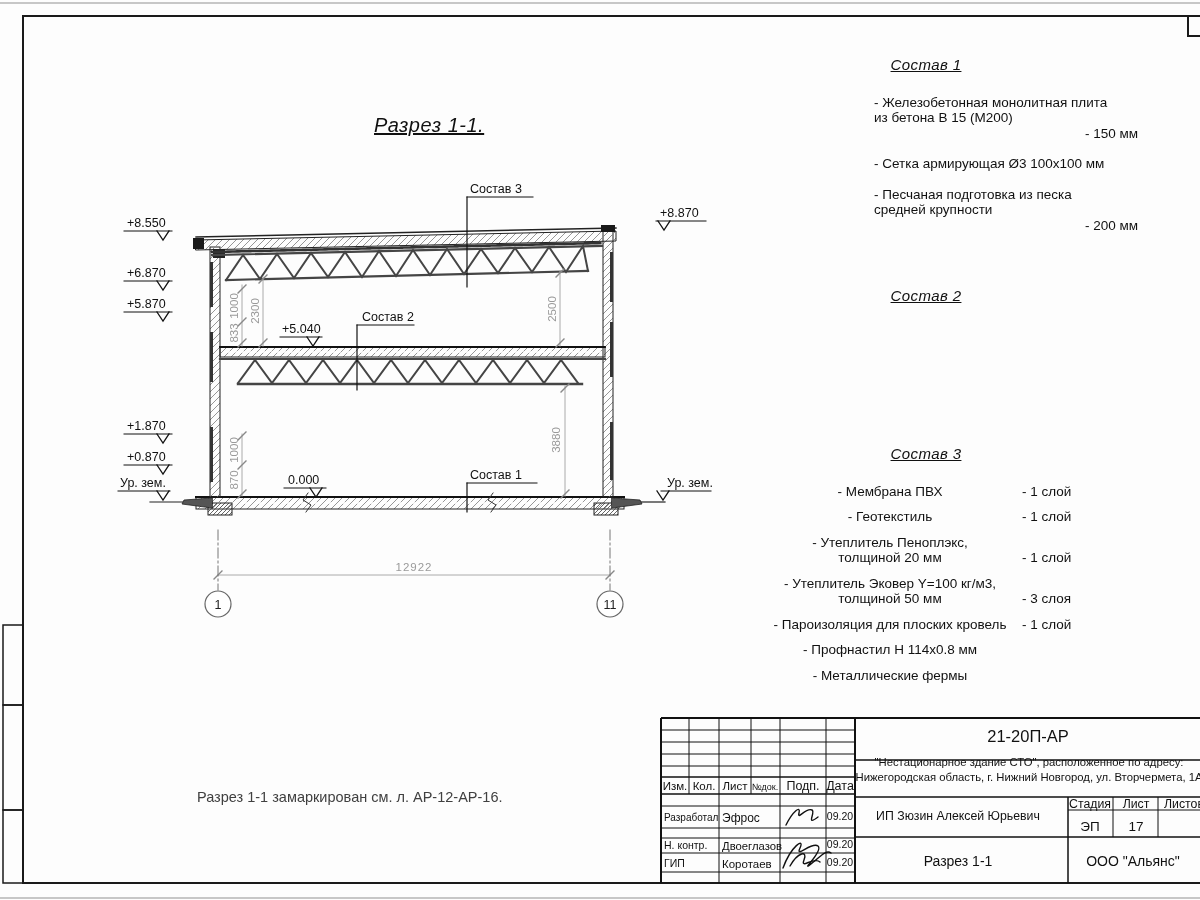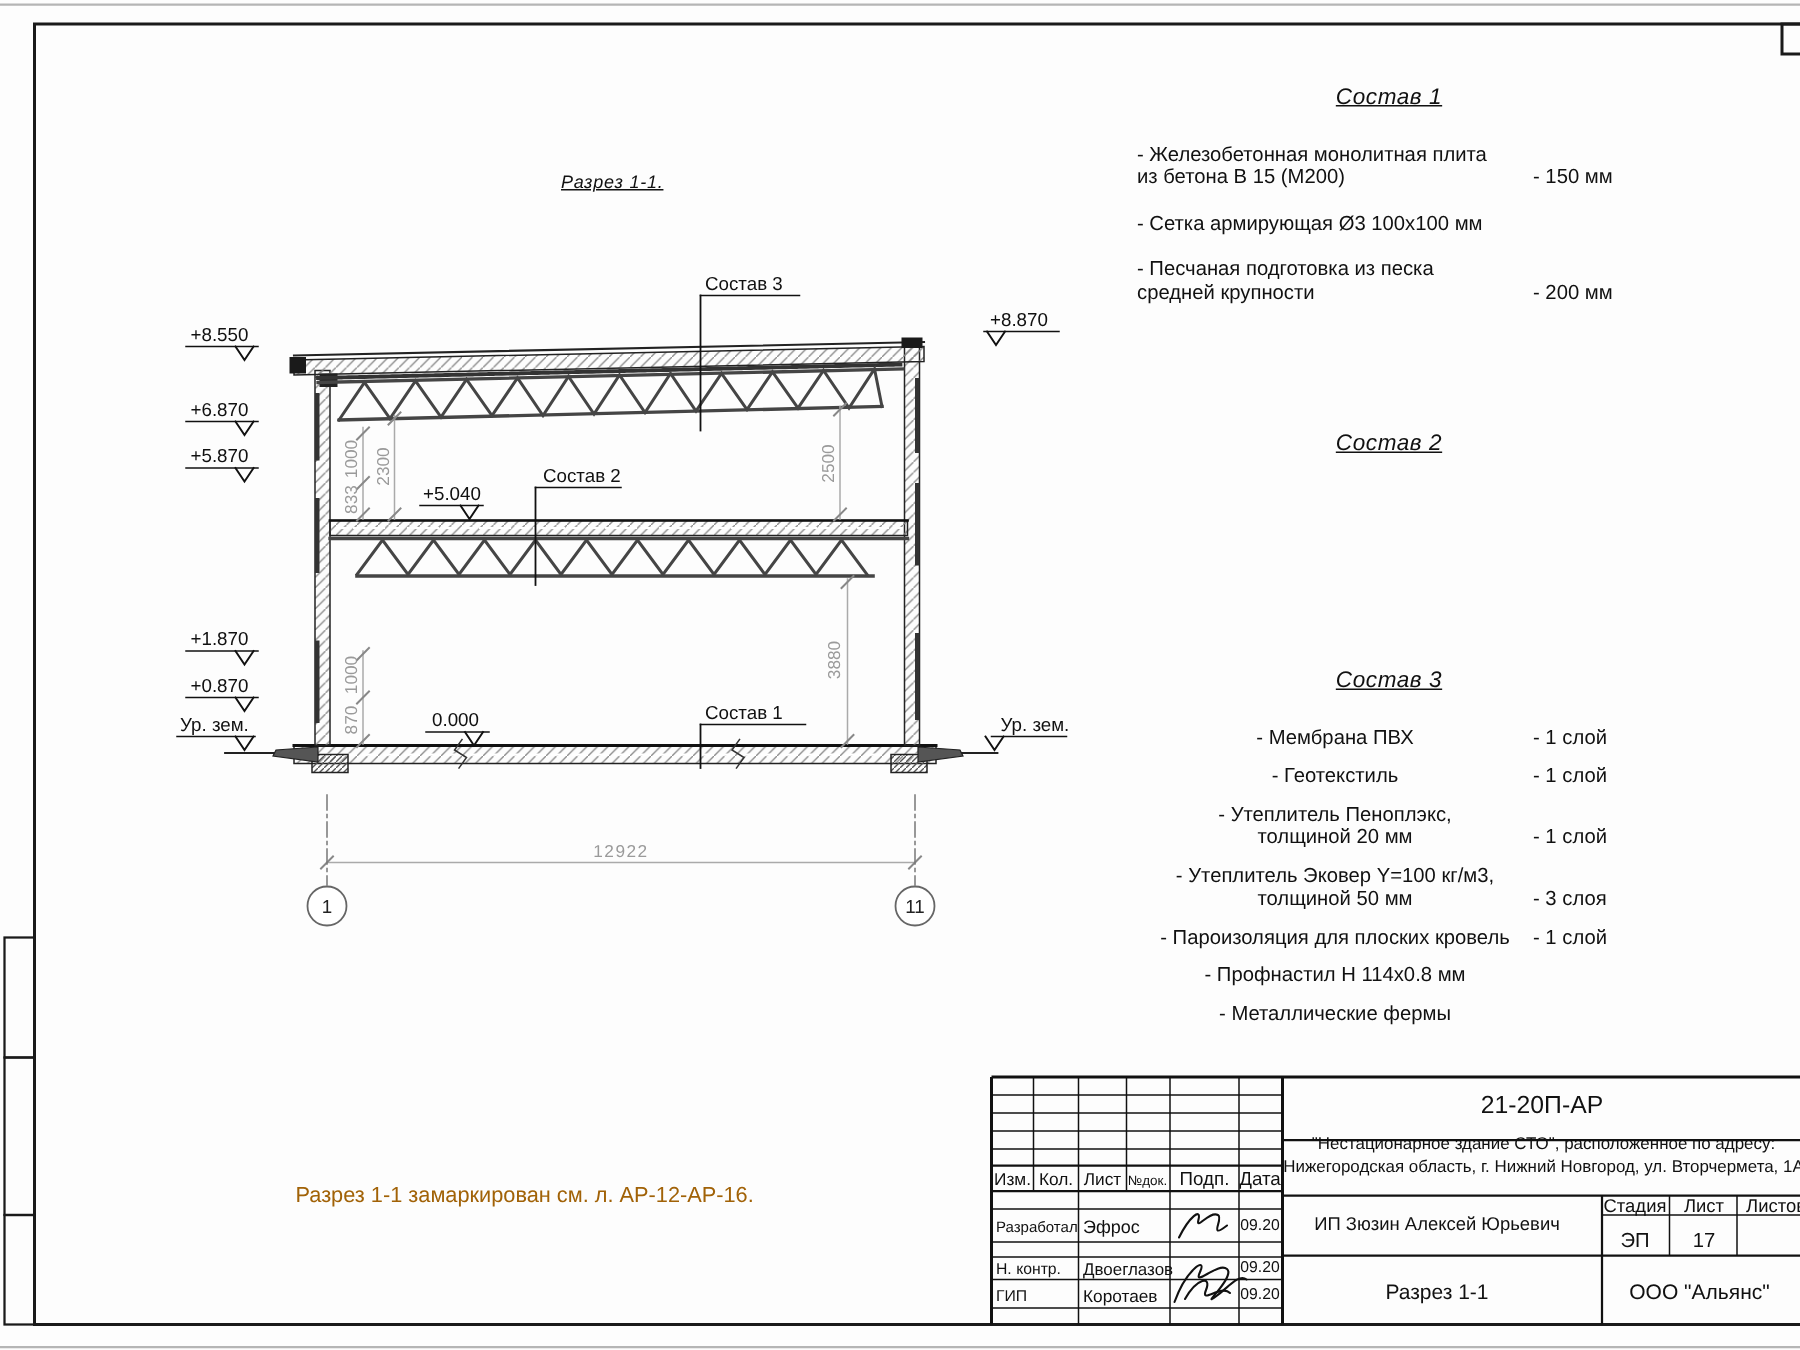--- a/index.html
+++ b/index.html
@@ -5,36 +5,36 @@
   html,body{margin:0;padding:0;}
   body{
     width:1200px;height:900px;position:relative;overflow:hidden;
     background:#fdfdfd;color:#111;
     font-family:"Liberation Sans", sans-serif;
   }
   svg{position:absolute;left:0;top:0;font-family:"Liberation Sans", sans-serif;}
   .abs{position:absolute;}
   
   .view-title{
-    left:374px;top:114px;font-size:12px;font-style:italic;
+    left:374px;top:114px;font-size:20px;font-style:italic;
     text-decoration:underline;letter-spacing:.5px;color:#111;
   }
   
-  .note{left:197px;top:789px;font-size:14.5px;color:#a16207;}
+  .note{left:197px;top:789px;font-size:14.5px;color:#404040;}
   
   .spec{left:758px;width:380px;color:#111;font-size:13.5px;line-height:15.5px;}
   .spec .spec-title{
     width:336px;text-align:center;font-style:italic;font-size:15px;
     text-decoration:underline;letter-spacing:.4px;
   }
   .spec-items{margin-top:0;}
   .spec-item{display:flex;align-items:flex-end;}
   .spec-item .name{width:264px;white-space:pre-line;}
   .spec-item .val{white-space:nowrap;}
-  #spec1{top:57px;}  #spec1 .spec-title{margin-bottom:22px;} #spec1 .spec-item{margin-bottom:15px;}
+  #spec1{top:57px;}  #spec1 .spec-title{margin-bottom:22px;} #spec1 .spec-item{margin-bottom:15px;flex-direction:column;}
   #spec2{top:288px;} #spec2 .spec-title{margin-bottom:16px;} #spec2 .spec-item{margin-bottom:14px;}
   #spec2 .spec-item .name{width:292px;}
   #spec3{top:446px;} #spec3 .spec-title{margin-bottom:22px;} #spec3 .spec-item{margin-bottom:10px;text-align:center;}
 </style>
 </head>
 <body>
 
 <svg width="1200" height="900" viewBox="0 0 1200 900">
   <defs>
     <pattern id="hatch" patternUnits="userSpaceOnUse" width="7" height="7">

